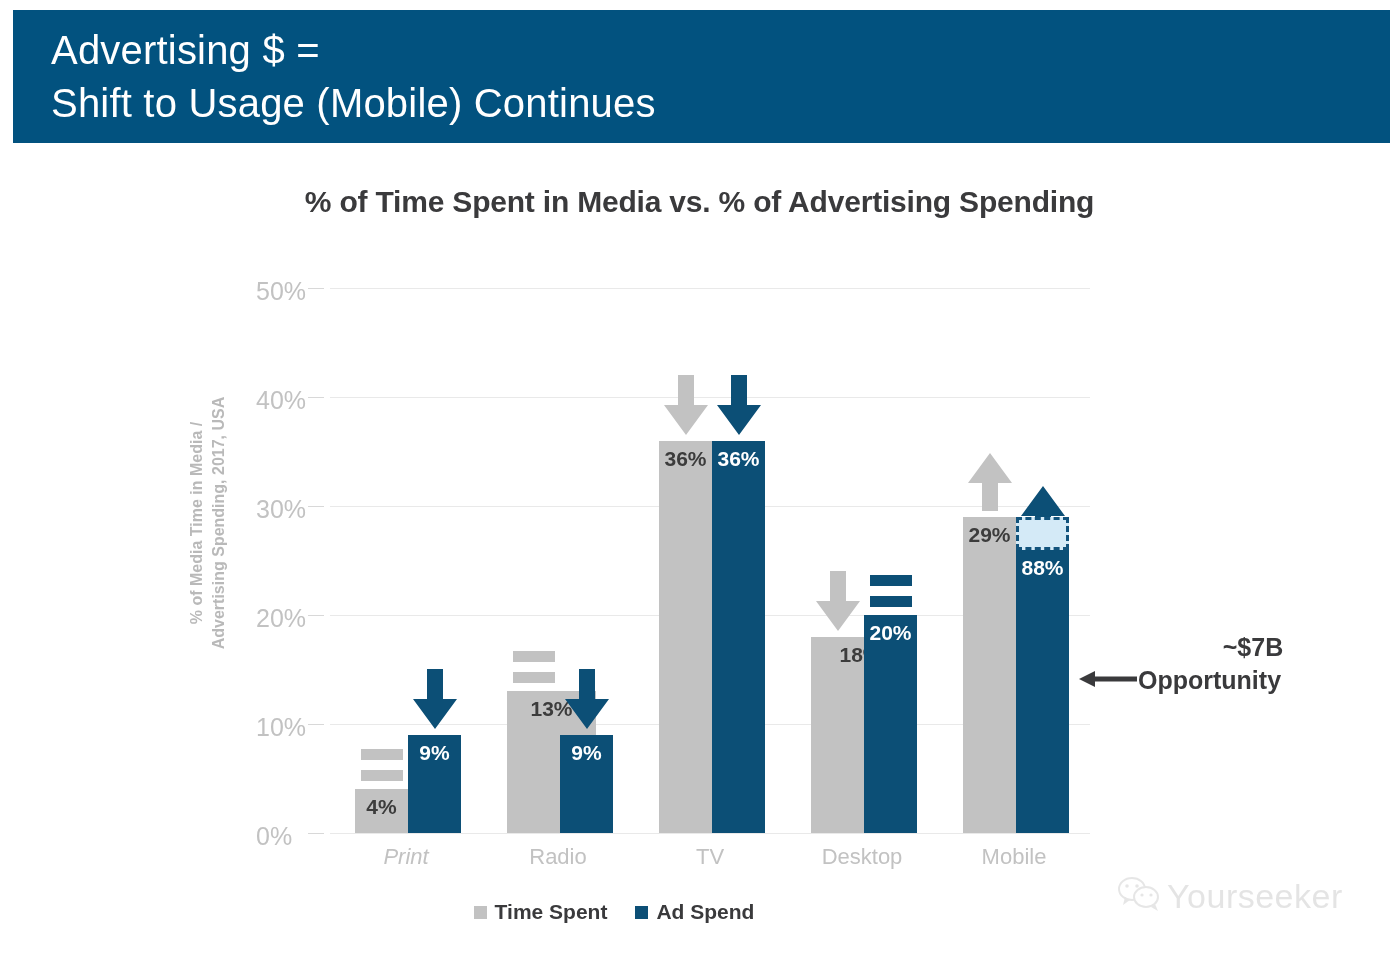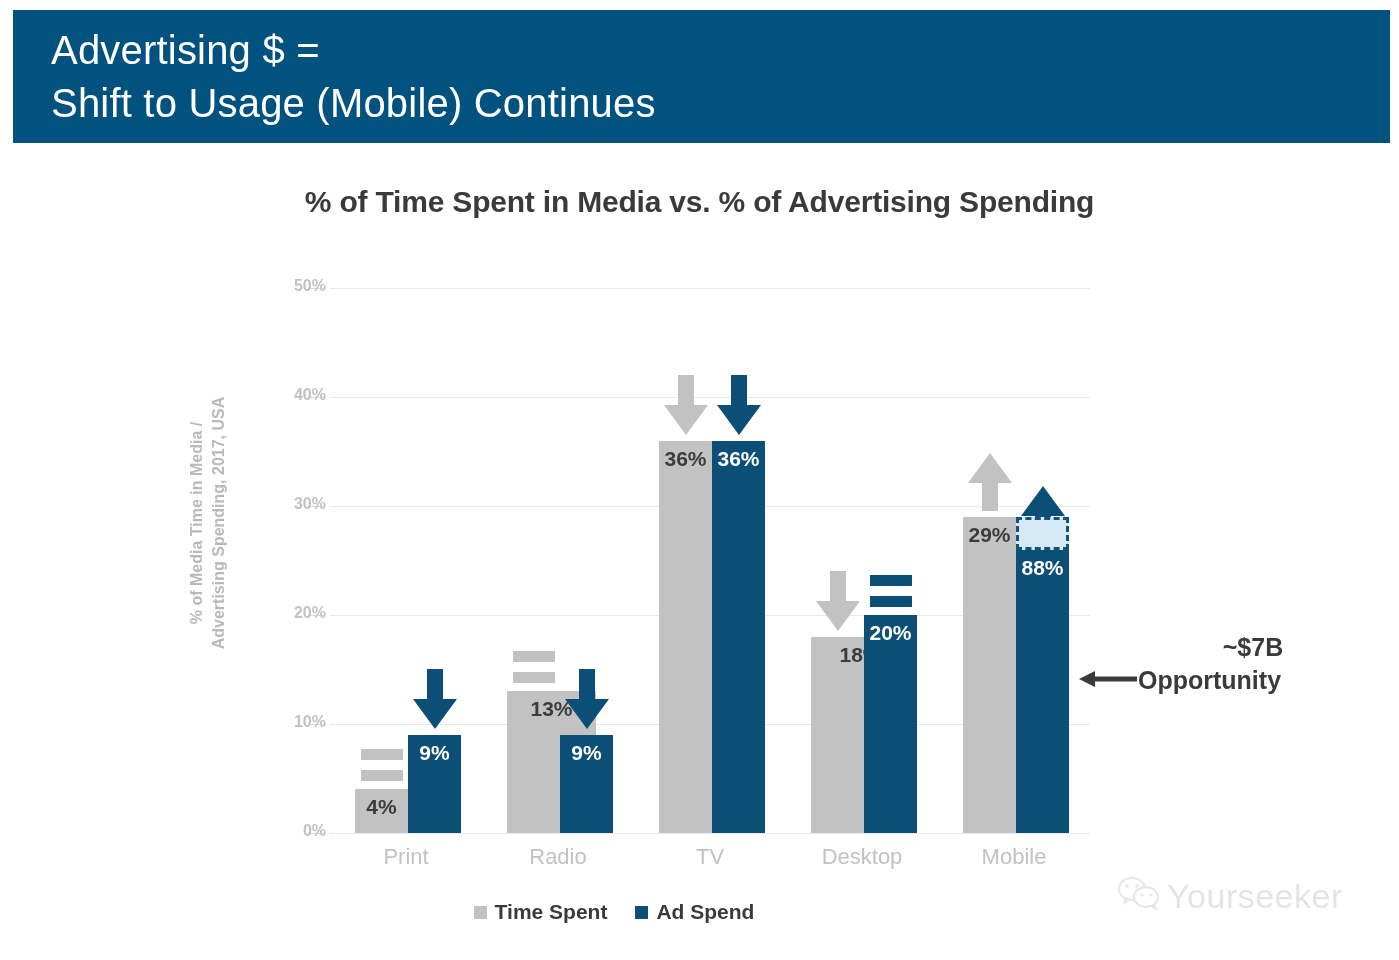--- a/index.html
+++ b/index.html
@@ -86,24 +86,23 @@
     position: absolute;
     left: 0;
     width: 760px;
     height: 1px;
     background: #e9e9e9;
   }
   .tick-label {
     position: absolute;
     right: 764px;
     width: 70px;
-    text-align: right;
     color: #c2c2c2;
-    font-size: 16px;
-    font-weight: bold;
+    font-size: 25px;
+    font-weight: normal;
     transform: translateY(-11px);
     white-space: nowrap;
   }
   .tick-dash {
     position: absolute;
     left: -22px;
     width: 16px;
     height: 1px;
     background: #d8d8d8;
   }
@@ -275,21 +274,21 @@
         </svg>
       </div>
       <div class="bar bar-ad" style="left: 78px; width: 53px; height: 98.1px;">
         <span class="bar-value">9%</span>
       </div>
       <div class="marker" style="left: 81.5px; top: 380.9px;">
         <svg width="46" height="62" viewBox="0 0 46 62">
           <polygon points="15,0 31,0 31,30 45,30 23,60 1,30 15,30" fill="#0c4f76"></polygon>
         </svg>
       </div>
-      <div class="cat-label" style="left: 0px; width: 152px;">Print</div>
+      <div class="cat-label" style="left: 0px; width: 152px; font-style: italic;">Print</div>
       <div class="bar bar-time" style="left: 177px; width: 53px; height: 141.7px; padding-left: 36px;">
         <span class="bar-value">13%</span>
       </div>
       <div class="marker" style="left: 180.5px; top: 359.3px;">
         <svg width="46" height="40" viewBox="0 0 46 40">
           <rect x="2" y="4" width="42" height="11" fill="#c2c2c2"></rect>
           <rect x="2" y="25" width="42" height="11" fill="#c2c2c2"></rect>
         </svg>
       </div>
       <div class="bar bar-ad" style="left: 230px; width: 53px; height: 98.1px;">

